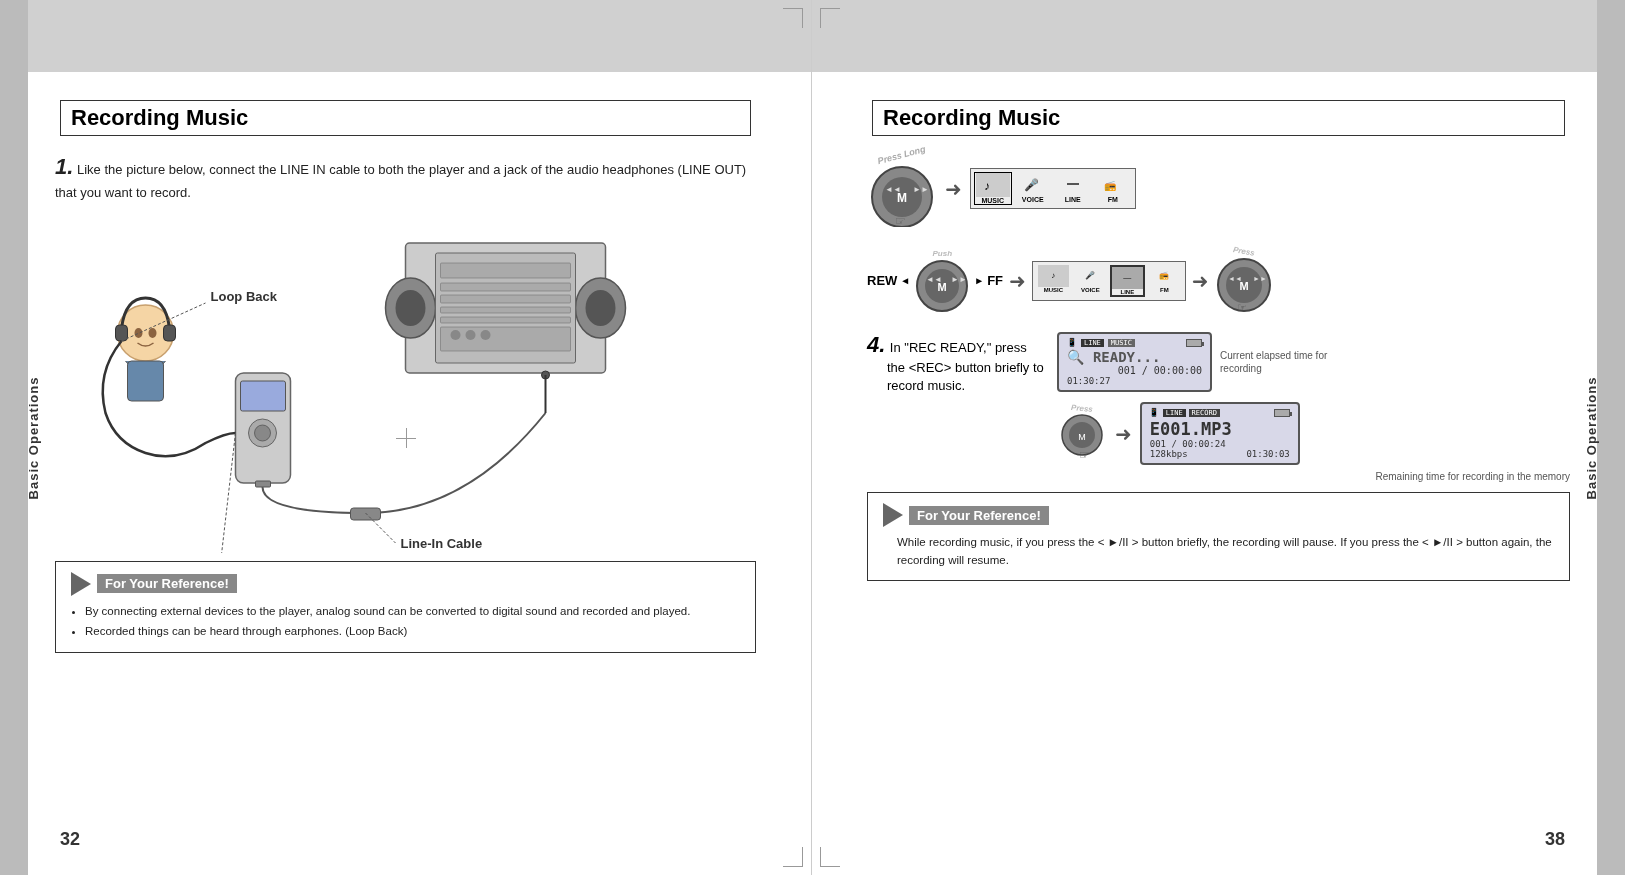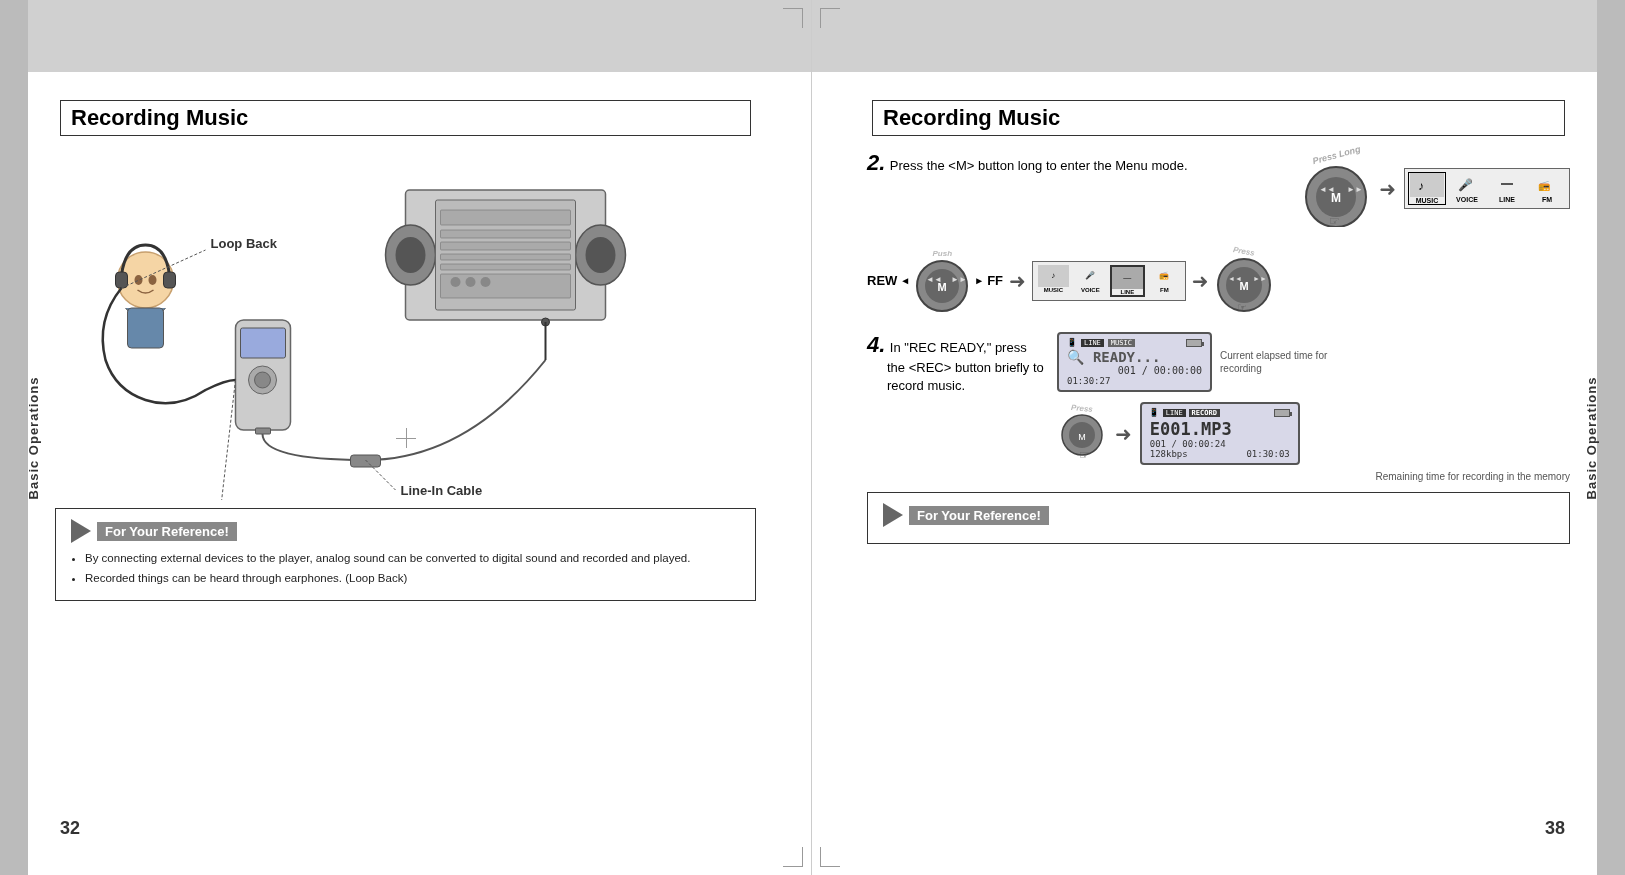--- a/index.html
+++ b/index.html
@@ -122,21 +122,21 @@
       display: flex;
       align-items: center;
       justify-content: center;
     }
     .side-bar-left { left: 0; }
     .side-bar-right { right: 0; }
 
     
     .page-number {
       position: absolute;
-      bottom: 36px;
+      bottom: 25px;
       font-size: 18px;
       font-weight: bold;
       color: #333;
     }
     .page-number-left { left: 60px; }
     .page-number-right { right: 60px; }
 
     
     .content {
       position: absolute;
@@ -230,20 +230,24 @@
   <div class="side-bar side-bar-left">
     <span class="side-label side-label-left">Basic Operations</span>
   </div>
 
   <div class="section-title-box">
     <span>Recording Music</span>
   </div>
 
   <div class="content">
 
+    <div class="step-intro">
+      <span class="step-number">1.</span>
+      <span>Like the picture below, connect the LINE IN cable to both the player and a jack of the audio headphones (LINE OUT) that you want to record.</span>
+    </div>
 
     <div class="diagram-area">
       <svg viewBox="0 0 680 340" class="svg-diagram">
 
         <rect x="340" y="30" width="200" height="130" rx="4" fill="#ccc" stroke="#666" stroke-width="1.5"></rect>
 
         <ellipse cx="345" cy="95" rx="25" ry="30" fill="#888" stroke="#555" stroke-width="1.5"></ellipse>
         <ellipse cx="345" cy="95" rx="15" ry="18" fill="#555"></ellipse>
 
         <ellipse cx="535" cy="95" rx="25" ry="30" fill="#888" stroke="#555" stroke-width="1.5"></ellipse>
@@ -334,24 +338,20 @@
     <span class="side-label side-label-right">Basic Operations</span>
   </div>
 
   <div class="section-title-box">
     <span>Recording Music</span>
   </div>
 
   <div class="content-right">
 
     <div style="display:flex; align-items:flex-start; gap:16px; margin-bottom:16px;">
-      <div style="flex:1;">
-        <span class="step-number">2.</span>
-        <span style="font-size:13px;">Press the &lt;M&gt; button long to enter the Menu mode.</span>
-      </div>
       <div style="display:flex; align-items:center; gap:8px; flex-shrink:0;">
 
         <div style="position:relative; display:flex; flex-direction:column; align-items:center;">
           <span style="font-size:9px; font-style:italic; color:#aaa; font-weight:bold; transform:rotate(-15deg); display:block; margin-bottom:2px;">Press Long</span>
 
           <svg width="70" height="65" viewBox="0 0 70 65">
             <circle cx="35" cy="35" r="30" fill="#888" stroke="#444" stroke-width="2"></circle>
             <circle cx="35" cy="35" r="20" fill="#666"></circle>
             <text x="35" y="40" text-anchor="middle" font-size="12" font-weight="bold" fill="#fff">M</text>
             <text x="18" y="30" font-size="8" fill="#ddd">◄◄</text>
@@ -496,21 +496,21 @@
               <text x="25" y="27" text-anchor="middle" font-size="9" fill="#fff">M</text>
               <text x="22" y="46" font-size="12" fill="#555">☞</text>
             </svg>
           </div>
           <span style="font-size:20px;color:#555;">➜</span>
 
           <div style="border:2px solid #555; border-radius:4px; background:#d8d8e8; padding:4px 8px; font-family:monospace; width:160px;">
             <div style="display:flex; align-items:center; gap:3px; margin-bottom:2px;">
               <span style="font-size:8px;">📱</span>
               <span style="background:#333;color:#fff;font-size:7px;padding:0 3px;">LINE</span>
-              <span style="background:#404040;color:#fff;font-size:7px;padding:0 3px;font-weight:bold;">RECORD</span>
+              <span style="background:#404040;color:#fff;font-size:7px;padding:0 3px;">RECORD</span>
               <div style="width:16px;height:8px;border:1px solid #555;background:#aaa;margin-left:auto;position:relative;">
                 <div style="position:absolute;right:-3px;top:2px;width:3px;height:4px;background:#555;"></div>
               </div>
             </div>
             <div style="font-size:17px; font-weight:bold; color:#333; letter-spacing:0;">E001.MP3</div>
             <div style="font-size:9px; color:#333;">001 / 00:00:24</div>
             <div style="display:flex; justify-content:space-between;">
               <span style="font-size:9px; color:#333;">128kbps</span>
               <span style="font-size:9px; color:#333;">01:30:03</span>
             </div>
@@ -519,18 +519,19 @@
 
         <div style="font-size:10px;color:#555;margin-top:-4px;text-align:right;">Remaining time for recording in the memory</div>
       </div>
     </div>
 
     <div class="reference-box" style="margin-top:6px;">
       <div class="reference-header">
         <div style="width:0;height:0;border-top:12px solid transparent;border-bottom:12px solid transparent;border-left:20px solid #666;"></div>
         <span class="reference-title">For Your Reference!</span>
       </div>
+      <p style="font-size:11.5px; line-height:1.6; color:#222; padding-left:14px;">While recording music, if you press the &lt; ►/II &gt; button briefly, the recording will pause. If you press the &lt; ►/II &gt; button again, the recording will resume.</p>
     </div>
 
   </div>
 
   <div class="page-number page-number-right" style="right:60px; left:auto;">38</div>
 </div>
 
 </body></html>

